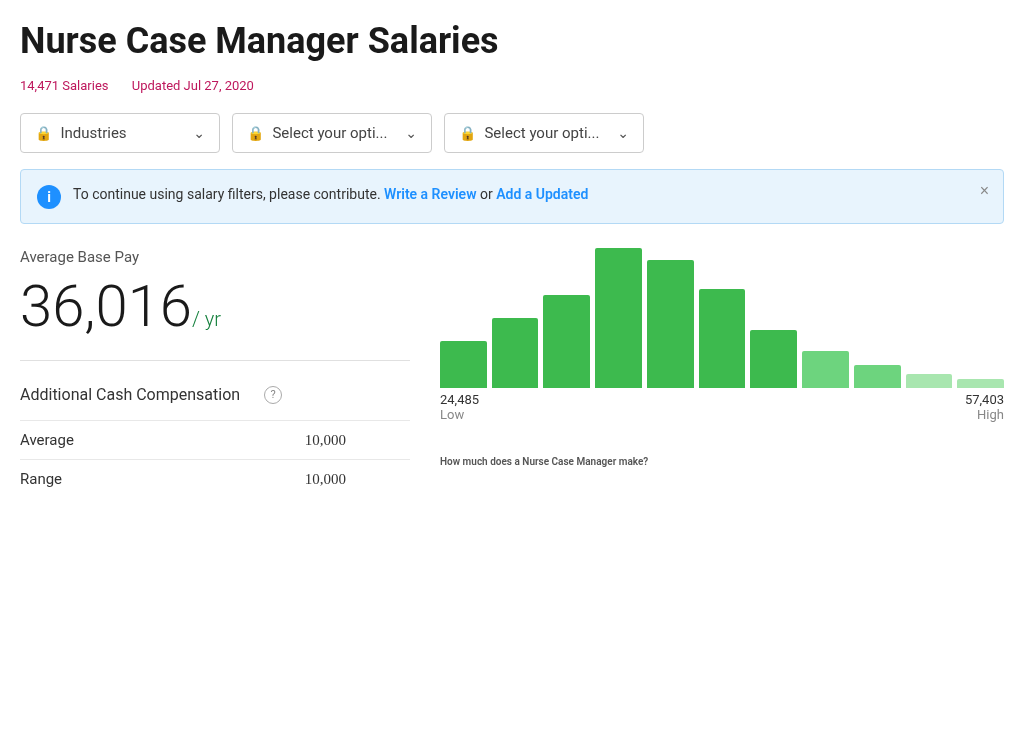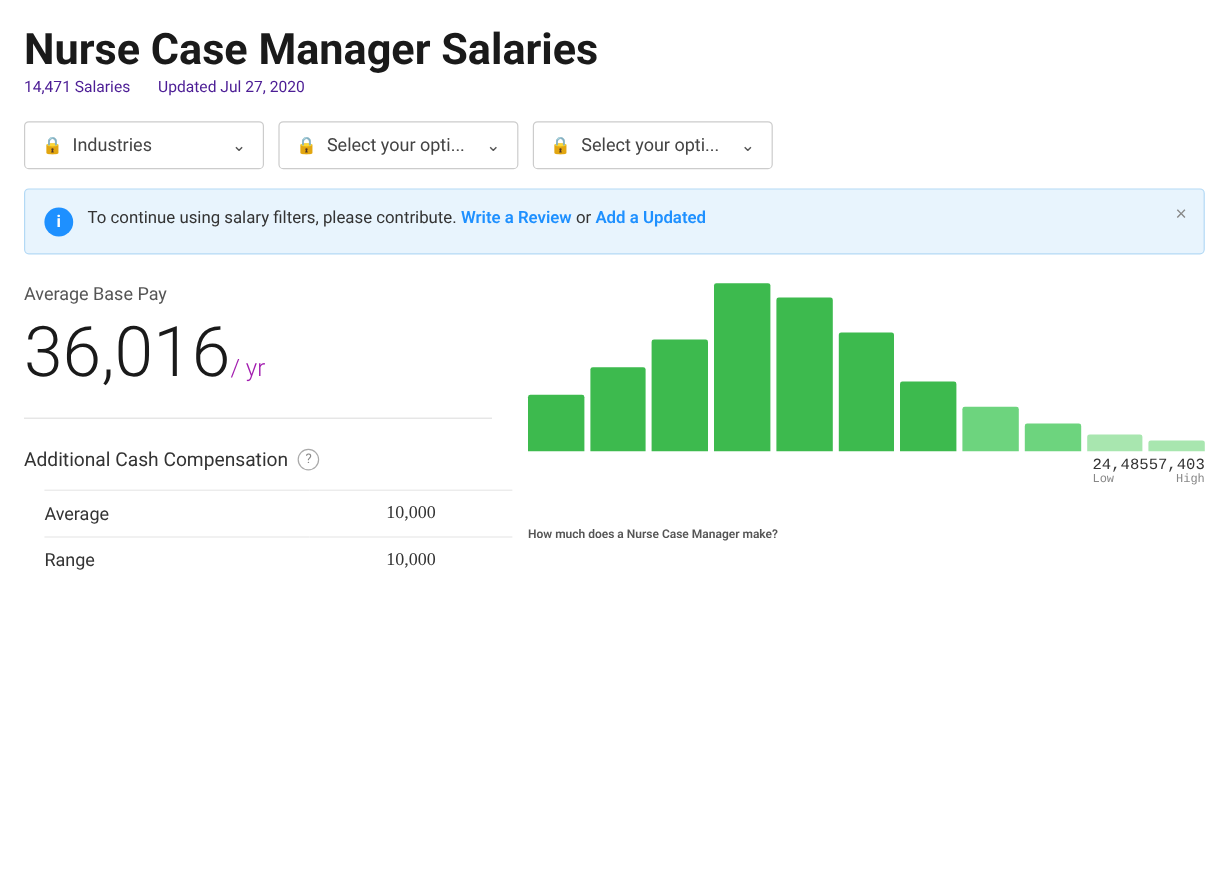--- a/index.html
+++ b/index.html
@@ -8,26 +8,26 @@
       background: #fff;
       color: #333;
       padding: 20px;
       max-width: 1024px;
     }
 
     .page-title {
       font-size: 36px;
       font-weight: 700;
       color: #1a1a1a;
-      margin-bottom: 4px;
+      margin-bottom: 16px;
     }
 
     .subtitle {
       font-size: 13px;
-      color: #4c1d95;
+      color: #be185d;
       margin-bottom: 20px;
     }
 
     .subtitle .separator {
       margin: 0 10px;
     }
 
     .filters-row {
       display: flex;
       gap: 12px;
@@ -134,21 +134,21 @@
 
     .salary-amount {
       font-size: 58px;
       font-weight: 300;
       color: #1a1a1a;
       margin-bottom: 4px;
     }
 
     .salary-amount .per-yr {
       font-size: 20px;
-      color: #a21caf;
+      color: #15803d;
     }
 
     .chart-area {
       margin-bottom: 10px;
       position: relative;
     }
 
     .bar-chart {
       display: flex;
       align-items: flex-end;
@@ -158,32 +158,31 @@
     }
 
     .bar {
       background: #3dba4e;
       border-radius: 2px 2px 0 0;
       flex: 1;
     }
 
     .chart-labels {
       display: flex;
-      justify-content: flex-end;
+      justify-content: space-between;
       margin-top: 4px;
-      font-family: Liberation Mono, monospace;
     }
 
     .chart-labels .left-label, .chart-labels .right-label {
       font-size: 13px;
       color: #333;
     }
 
     .chart-labels .left-sub, .chart-labels .right-sub {
-      font-size: 10px;
+      font-size: 13px;
       color: #888;
     }
 
     .chart-labels .label-group {
       display: flex;
       flex-direction: column;
     }
 
     .chart-labels .label-group.right {
       text-align: right;
@@ -195,21 +194,21 @@
       margin: 20px 0;
     }
 
     .additional-cash {
       margin-top: 24px;
     }
 
     .additional-cash-header {
       display: flex;
       align-items: center;
-      gap: 8px;
+      gap: 24px;
       font-size: 16px;
       color: #333;
       margin-bottom: 16px;
     }
 
     .question-icon {
       width: 18px;
       height: 18px;
       border-radius: 50%;
       border: 1.5px solid #aaa;
@@ -217,21 +216,20 @@
       display: flex;
       align-items: center;
       justify-content: center;
       font-size: 11px;
       cursor: pointer;
     }
 
     .cash-table {
       width: 100%;
       border-collapse: collapse;
-      margin-left: 17px;
     }
 
     .cash-table tr {
       border-top: 1px solid #e8e8e8;
     }
 
     .cash-table td {
       padding: 10px 0;
       font-size: 15px;
       color: #333;

